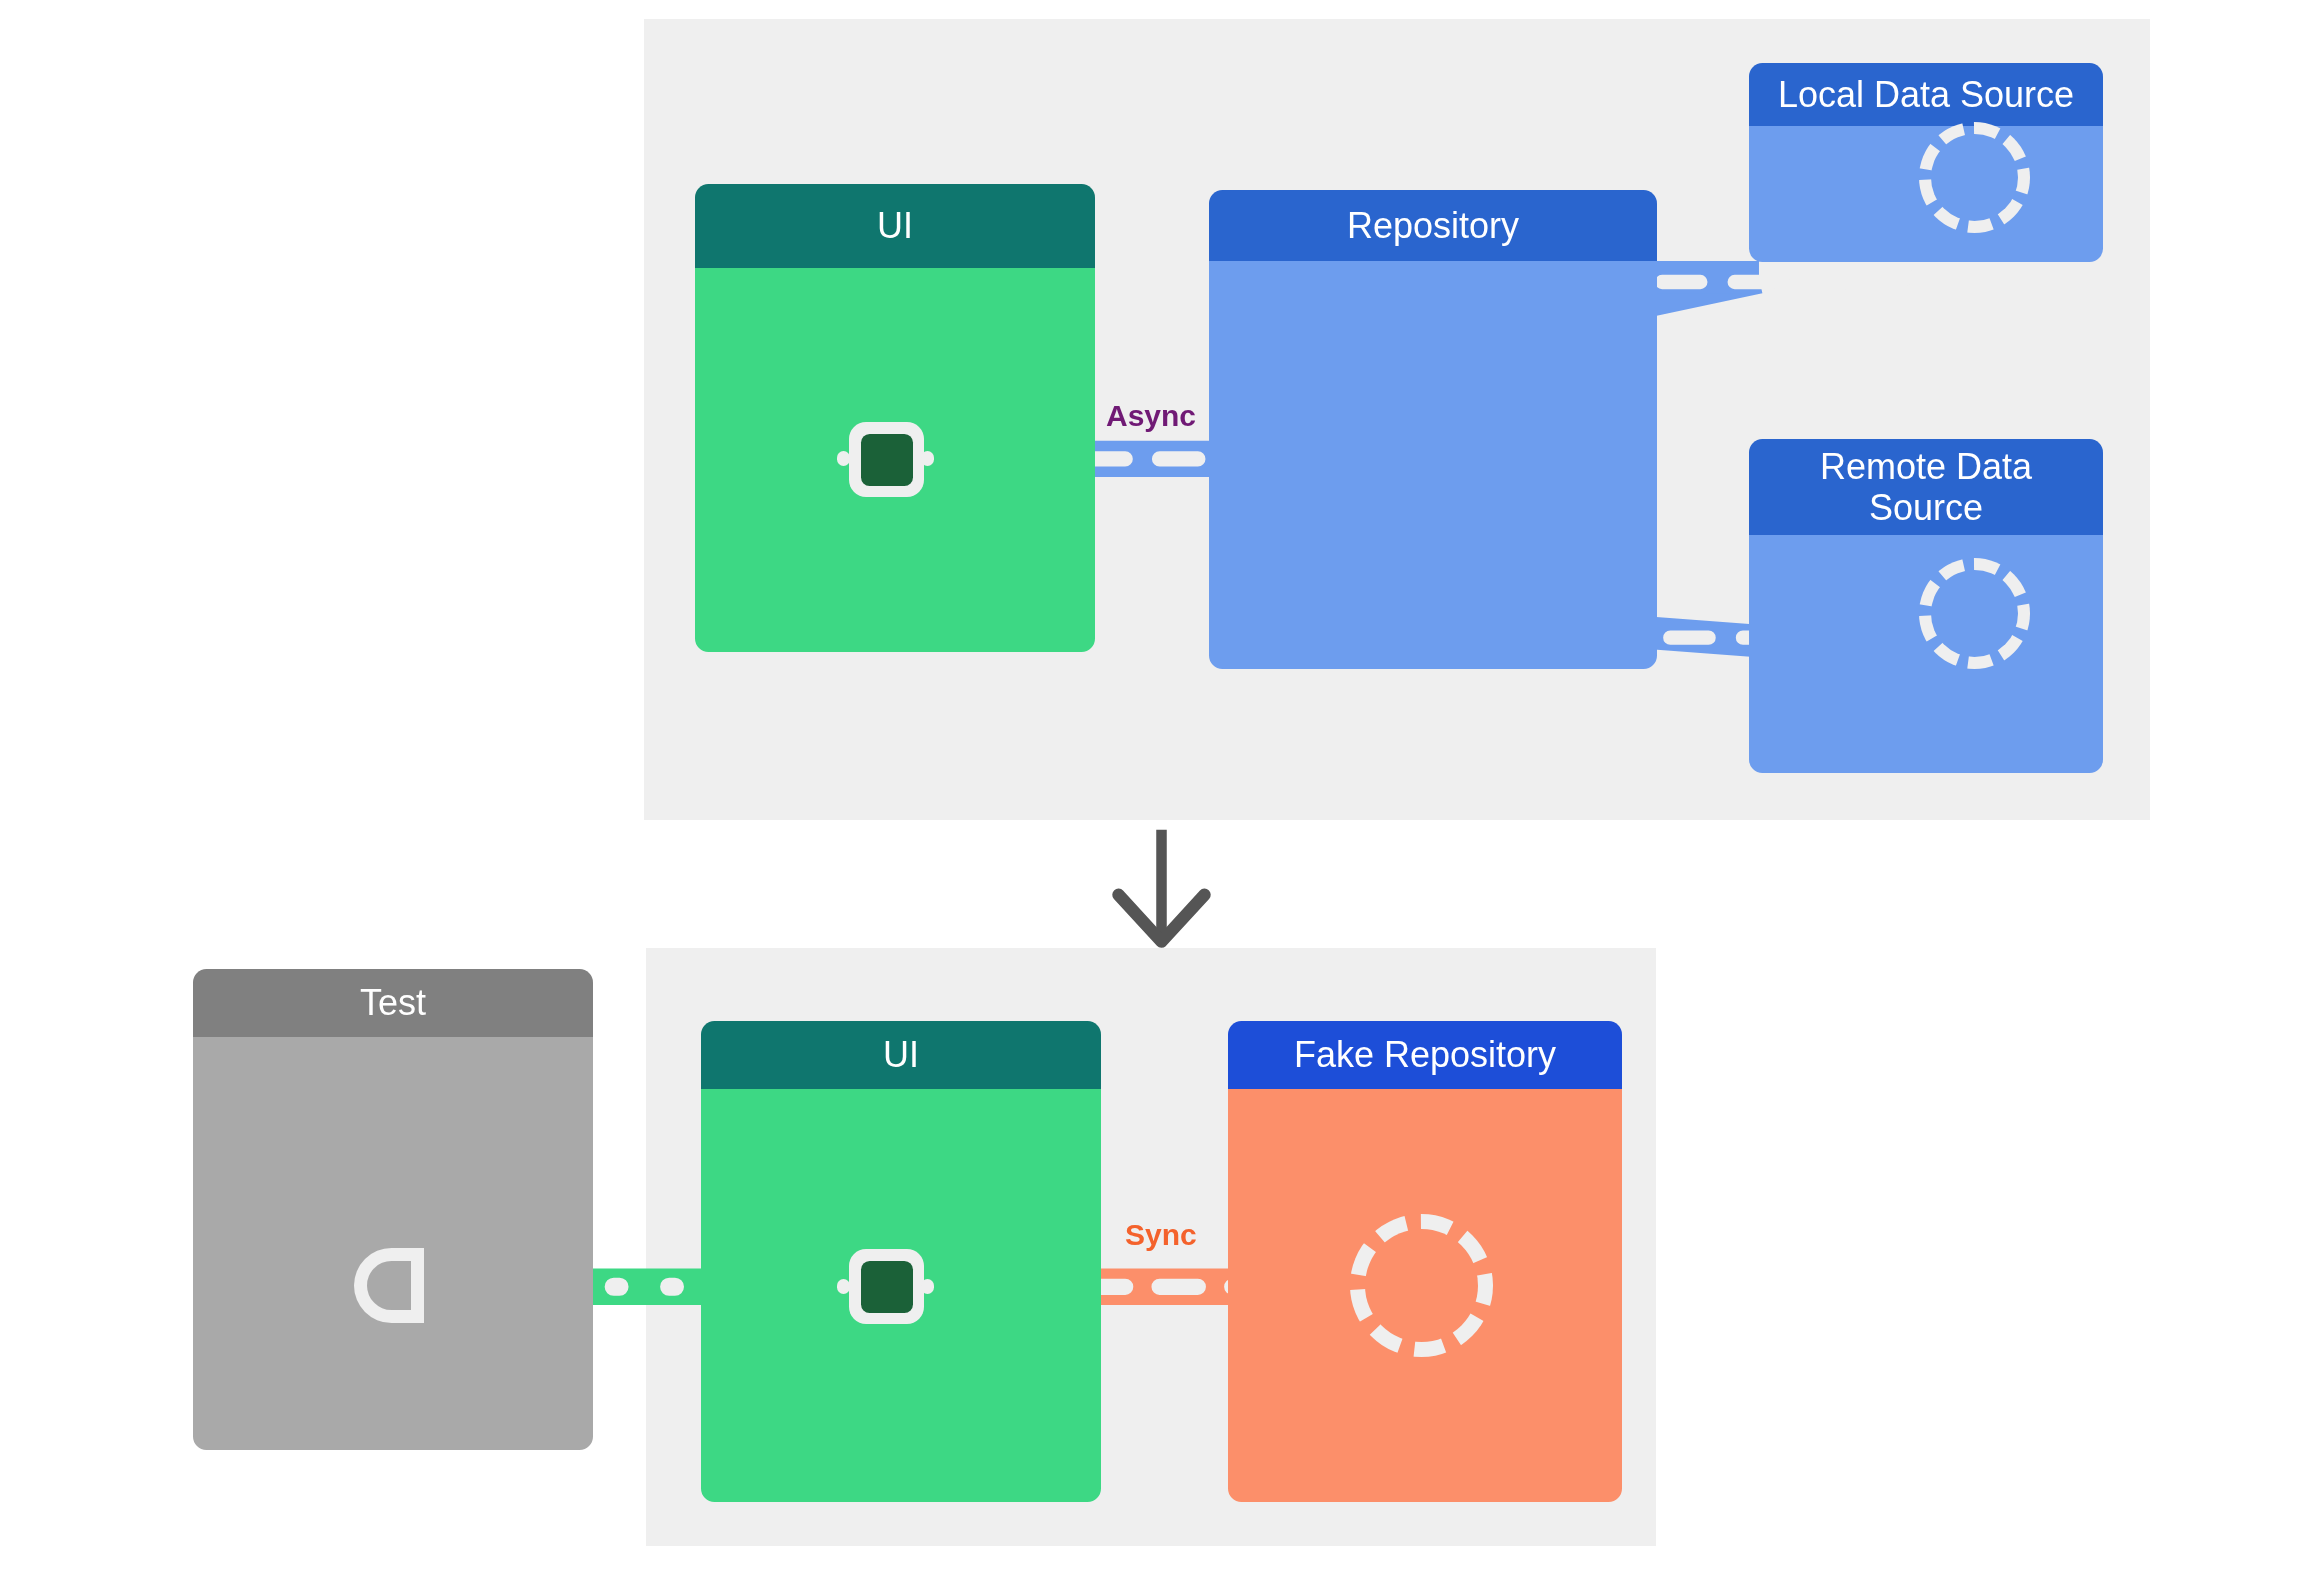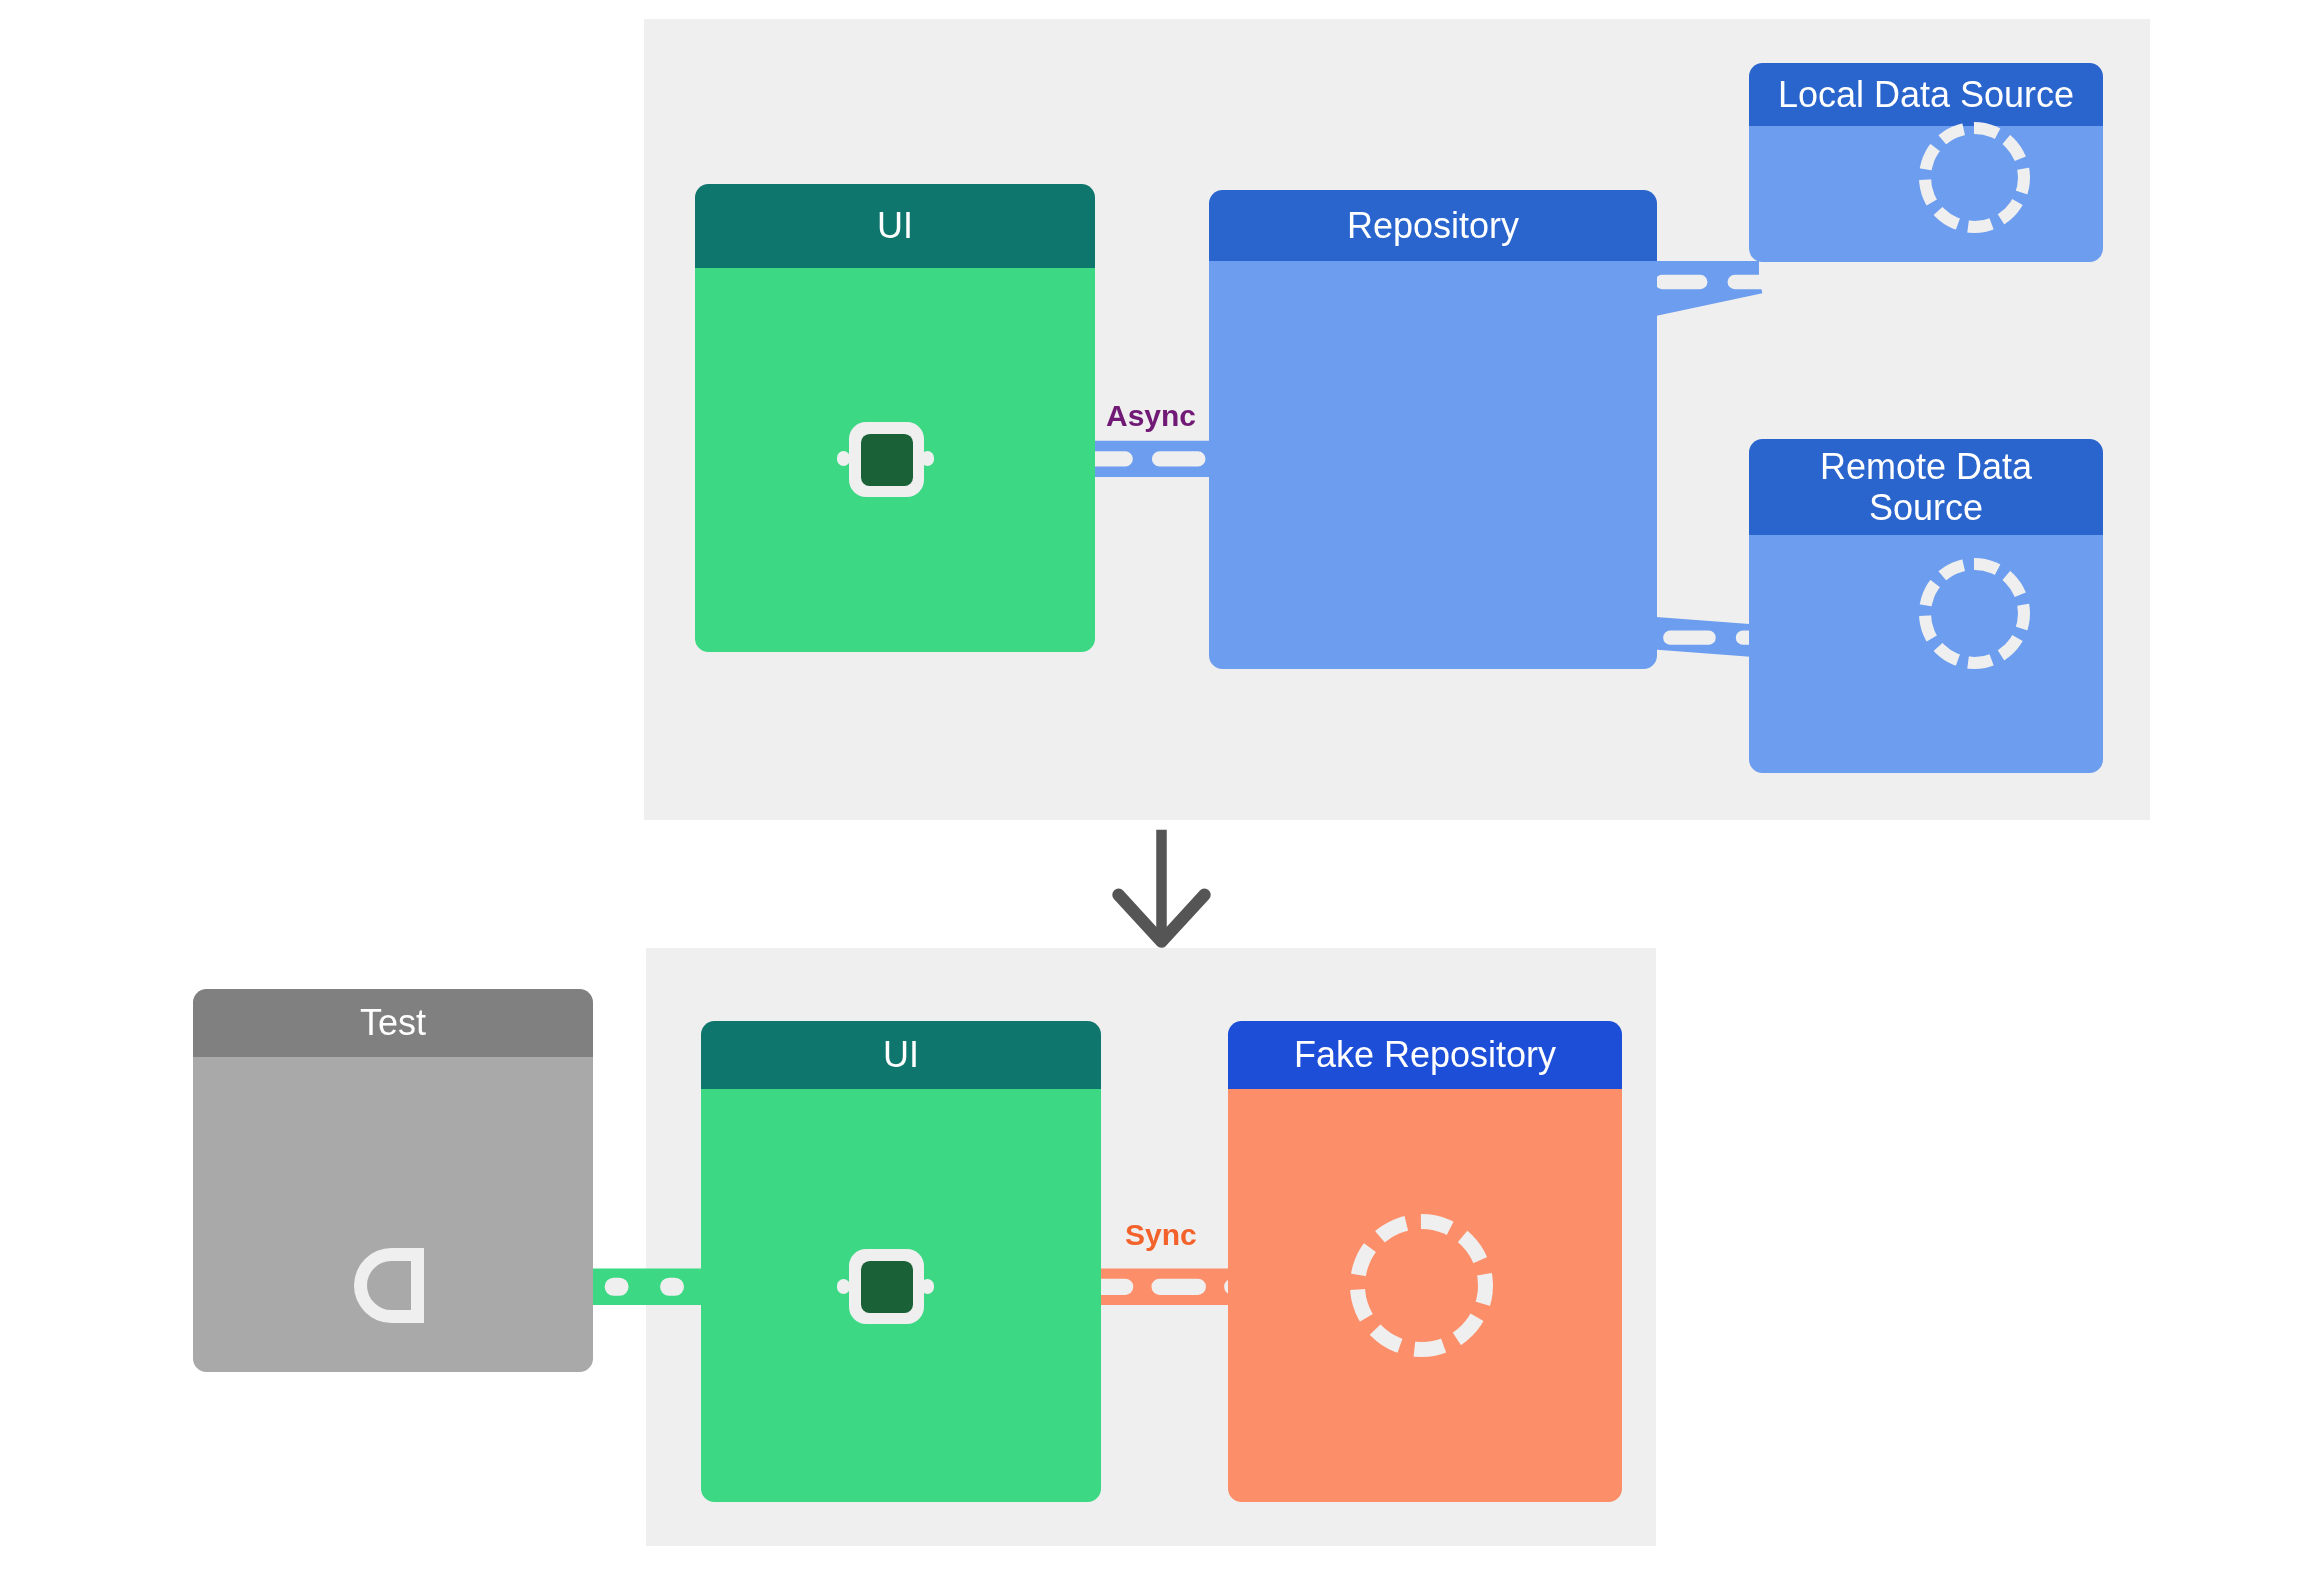--- a/index.html
+++ b/index.html
@@ -67,21 +67,21 @@
   #card-ui-top        { left: 695px;  top: 184px;  width: 400px; height: 468px; }
   #card-ui-top        .card-header { height: 84px; }
   #card-repository    { left: 1209px; top: 190px;  width: 448px; height: 479px; }
   #card-repository    .card-header { height: 71px; }
   #card-local-ds      { left: 1749px; top: 63px;   width: 354px; height: 199px; }
   #card-local-ds      .card-header { height: 63px; }
   #card-remote-ds     { left: 1749px; top: 439px;  width: 354px; height: 334px; }
   #card-remote-ds     .card-header { height: 96px; }
 
   
-  #card-test          { left: 193px;  top: 989px; width: 400px; height: 383px; }
+  #card-test          { left: 193px;  top: 969px; width: 400px; height: 481px; }
   #card-test          .card-header { height: 68px; }
   #card-ui-bottom     { left: 701px;  top: 1021px; width: 400px; height: 481px; }
   #card-ui-bottom     .card-header { height: 68px; }
   #card-fake-repo     { left: 1228px; top: 1021px; width: 394px; height: 481px; }
   #card-fake-repo     .card-header { height: 68px; }
 
   
   #wires {
     position: absolute;
     left: 0; top: 0;

